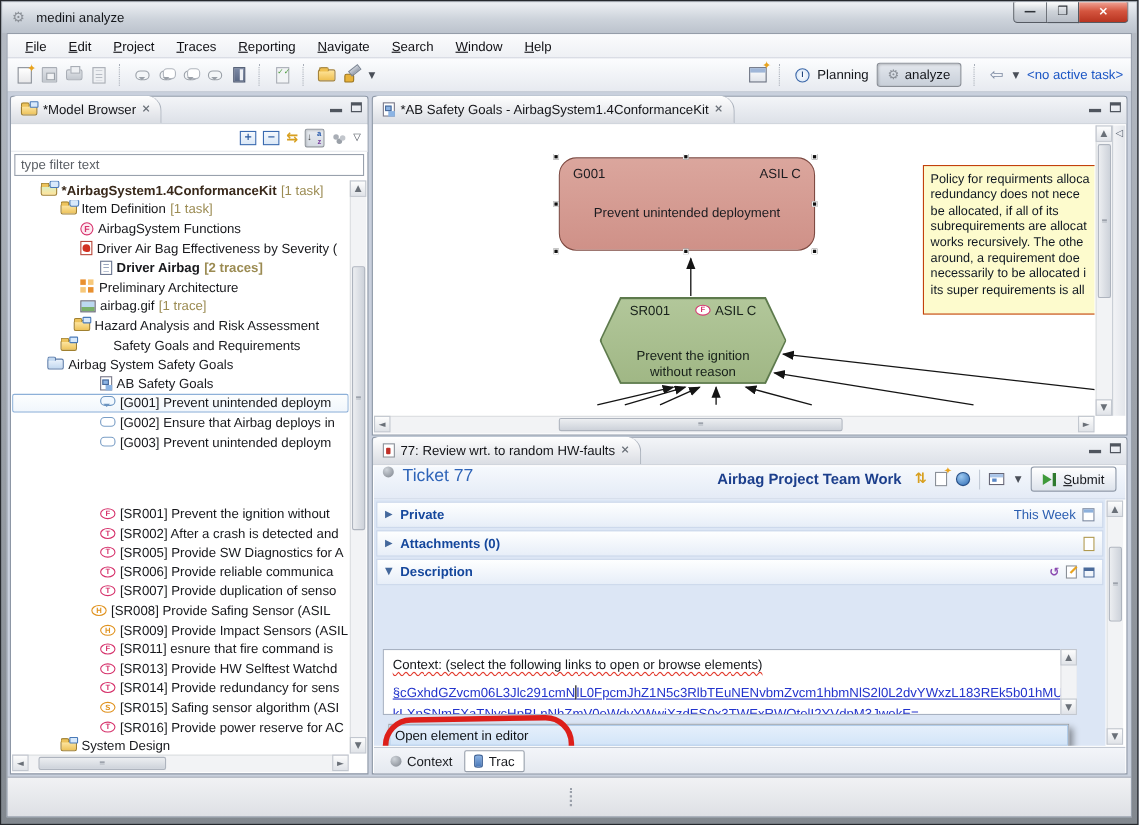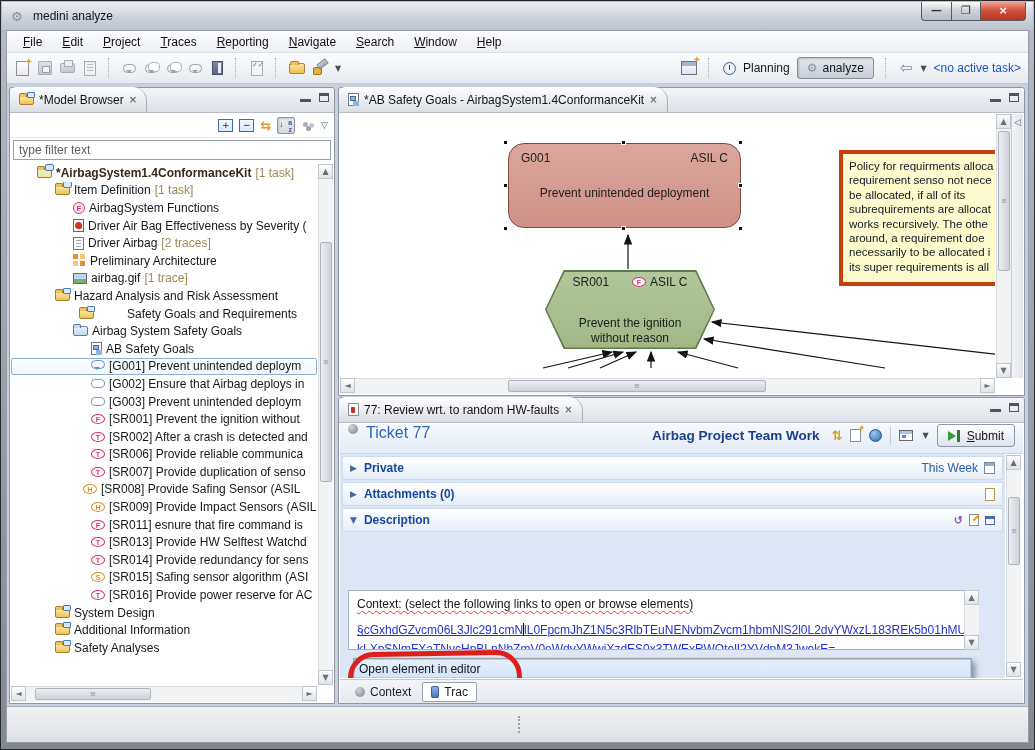--- a/index.html
+++ b/index.html
@@ -146,21 +146,21 @@
   .goal-node{position:absolute;left:168px;top:29px;width:233px;height:85px;border:1px solid #7e4a42;border-radius:16px;
     background:linear-gradient(#dba69d,#cf9188);font-size:12px;color:#1c1c20;padding:7px 12px}
   .node-head{display:flex;justify-content:space-between;align-items:center}
   .node-center{position:absolute;left:0;right:0;top:42px;text-align:center}
   .req-node-outer{position:absolute;left:205px;top:156px;width:170px;height:79px;
     clip-path:polygon(11% 0,89% 0,100% 50%,89% 100%,11% 100%,0 50%);background:#5d7a4c}
   .req-node{position:absolute;inset:1.5px;clip-path:polygon(11% 0,89% 0,100% 50%,89% 100%,11% 100%,0 50%);
     background:linear-gradient(#b2c79a,#a0b785);font-size:12px;color:#17201a;padding:3px 26px}
   .req-center{position:absolute;left:0;right:0;top:44px;text-align:center;line-height:15px}
   .handle{position:absolute;width:5px;height:5px;background:#111;border:1px solid #fff;z-index:3}
-  .note{position:absolute;left:499px;top:36px;width:170px;height:136px;background:#fdfbcd;border:4px solid #c2410c;
+  .note{position:absolute;left:499px;top:36px;width:170px;height:136px;background:#fdfbcd;border:1px solid #c2410c;
     padding:5px 6px;font-size:11.5px;color:#101822;overflow:hidden}
   .note-line{white-space:nowrap;line-height:14.4px}
   .ed-vscroll{top:26px;right:13px;bottom:17px}
   .palette{position:absolute;top:26px;right:1px;bottom:17px;width:12px;background:linear-gradient(90deg,#f2f3f6,#e2e5ea);border-left:1px solid #c5cad2}
   .palette-arrow{color:#5a6270;font:9px/9px "DejaVu Sans",sans-serif;display:block;margin:4px auto 0;text-align:center}
   .ed-hscroll{left:1px;right:29px;bottom:1px}
 
   
   .tk{left:331px;top:313px;right:3px;bottom:2px}
   .trac-icon{width:11px;height:13px;background:#fff;border:1px solid #8a9098;position:relative}
@@ -320,69 +320,73 @@
               <span class="tsuffix"> [1 task]</span>
             </div>
             <div class="trow" style="padding-left: 62px;">
               <span class="ticon i-function">F</span>
               <span class="tlabel">AirbagSystem Functions</span>
             </div>
             <div class="trow" style="padding-left: 62px;">
               <span class="ticon i-pdf"></span>
               <span class="tlabel">Driver Air Bag Effectiveness by Severity (</span>
             </div>
-            <div class="trow" style="padding-left: 62px;">
+            <div class="trow" style="padding-left: 80px; font-weight: bold;">
               <span class="ticon i-doc"></span>
               <span class="tlabel">Driver Airbag</span>
               <span class="tsuffix"> [2 traces]</span>
             </div>
             <div class="trow" style="padding-left: 62px;">
               <span class="ticon i-arch"></span>
               <span class="tlabel">Preliminary Architecture</span>
             </div>
             <div class="trow" style="padding-left: 62px;">
               <span class="ticon i-image"></span>
               <span class="tlabel">airbag.gif</span>
               <span class="tsuffix"> [1 trace]</span>
             </div>
-            <div class="trow" style="padding-left: 44px;">
+            <div class="trow" style="padding-left: 56px;">
               <span class="ticon i-folder"></span>
               <span class="tlabel">Hazard Analysis and Risk Assessment</span>
             </div>
-            <div class="trow" style="padding-left: 68px; gap: 33px;">
+            <div class="trow" style="padding-left: 44px; gap: 33px;">
               <span class="ticon i-folder"></span>
               <span class="tlabel">Safety Goals and Requirements</span>
             </div>
-            <div class="trow" style="padding-left: 62px;">
+            <div class="trow" style="padding-left: 32px;">
               <span class="ticon i-diagfolder"></span>
               <span class="tlabel">Airbag System Safety Goals</span>
             </div>
             <div class="trow" style="padding-left: 80px;">
               <span class="ticon i-diagram"></span>
               <span class="tlabel">AB Safety Goals</span>
             </div>
             <div class="trow sel" style="padding-left: 80px;">
               <span class="ticon i-goalbubble"></span>
               <span class="tlabel">[G001] Prevent unintended deploym</span>
             </div>
             <div class="trow" style="padding-left: 80px;">
               <span class="ticon i-goal"></span>
               <span class="tlabel">[G002] Ensure that Airbag deploys in</span>
             </div>
             <div class="trow" style="padding-left: 80px;">
               <span class="ticon i-goal"></span>
               <span class="tlabel">[G003] Prevent unintended deploym</span>
             </div>
-            <div class="trow" style="padding-left: 80px;">
+            <div class="trow" style="padding-left: 80px; margin-top: 48px;">
               <span class="ticon i-eye-pink">F</span>
               <span class="tlabel">[SR001] Prevent the ignition without</span>
             </div>
             <div class="trow" style="padding-left: 80px;">
               <span class="ticon i-eye-pink">T</span>
               <span class="tlabel">[SR002] After a crash is detected and</span>
+            </div>
+            <div class="trow" style="padding-left: 80px;">
+              <span class="ticon i-eye-pink">T</span>
+              <span class="tlabel">[SR005] Provide SW Diagnostics for A</span>
             </div>
             <div class="trow" style="padding-left: 80px;">
               <span class="ticon i-eye-pink">T</span>
               <span class="tlabel">[SR006] Provide reliable communica</span>
             </div>
             <div class="trow" style="padding-left: 80px;">
               <span class="ticon i-eye-pink">T</span>
               <span class="tlabel">[SR007] Provide duplication of senso</span>
             </div>
             <div class="trow" style="padding-left: 72px;">
@@ -502,21 +506,21 @@
               </div>
               <div class="req-center">
                 <div>Prevent the ignition</div>
                 <div>without reason</div>
               </div>
             </div>
           </div>
 
           <div class="note">
               <div class="note-line">Policy for requirments alloca</div>
-              <div class="note-line">requirement senso not nece</div>
+              <div class="note-line">redundancy does not nece</div>
               <div class="note-line">be allocated, if all of its</div>
               <div class="note-line">subrequirements are allocat</div>
               <div class="note-line">works recursively. The othe</div>
               <div class="note-line">around, a requirement doe</div>
               <div class="note-line">necessarily to be allocated i</div>
               <div class="note-line">its super requirements is all</div>
             </div>
         </div>
 
         <div class="vscroll ed-vscroll">

